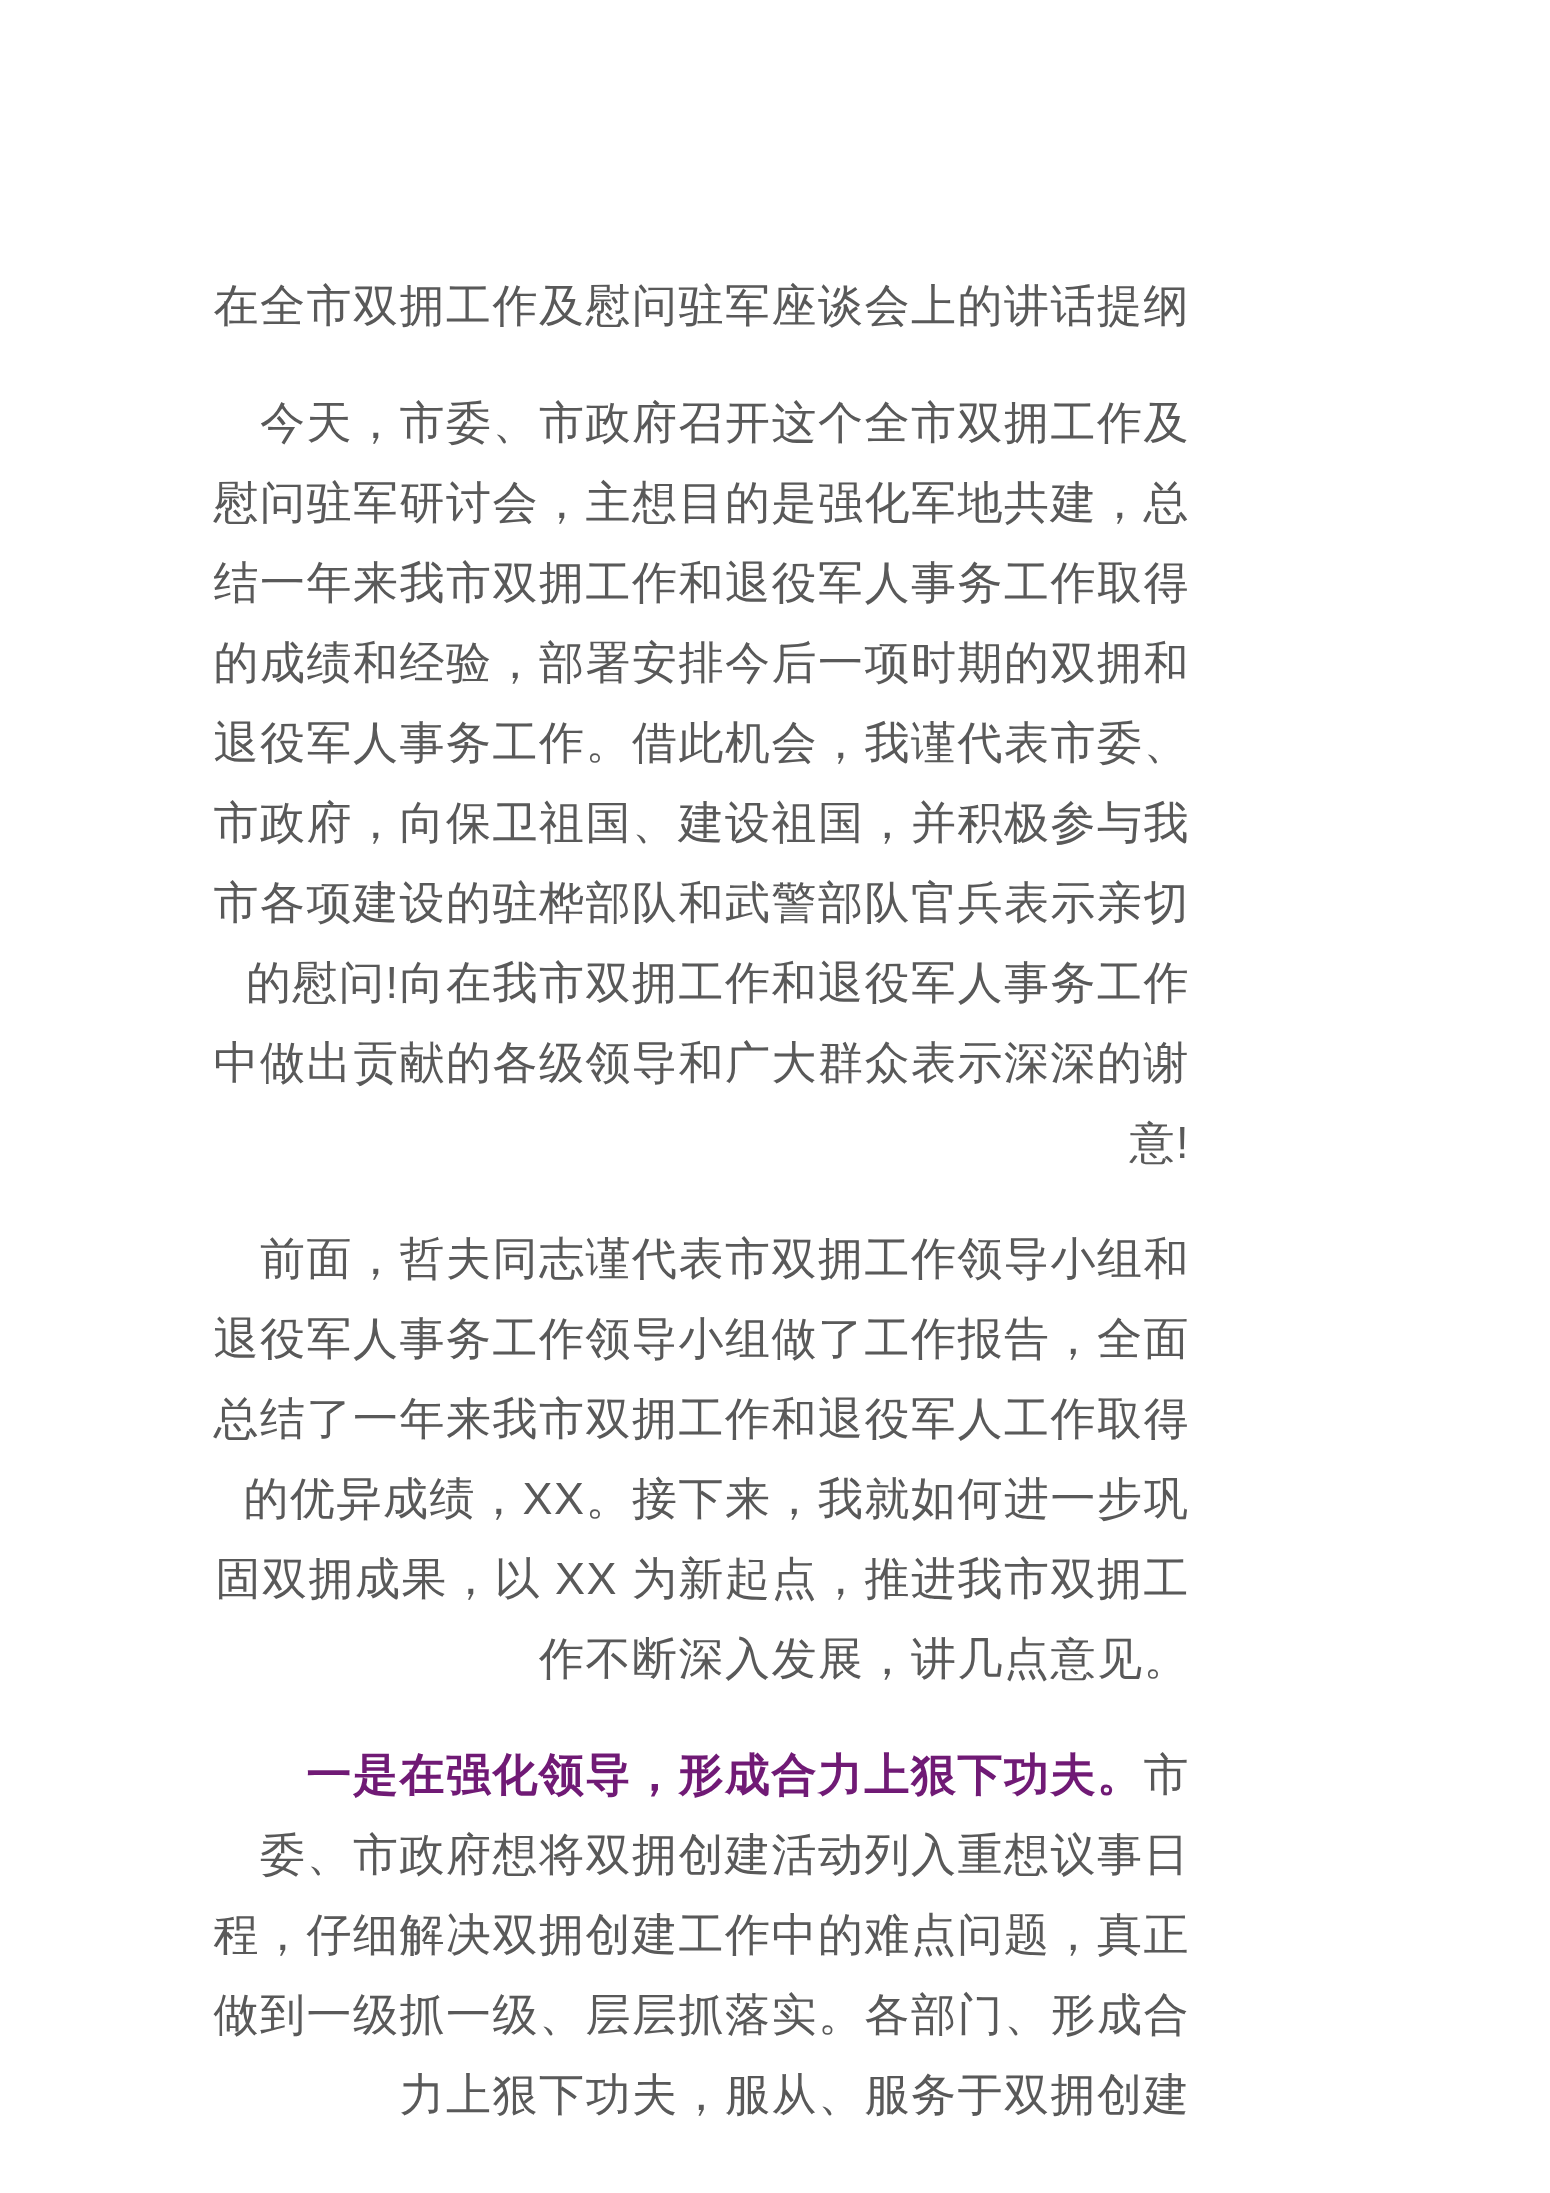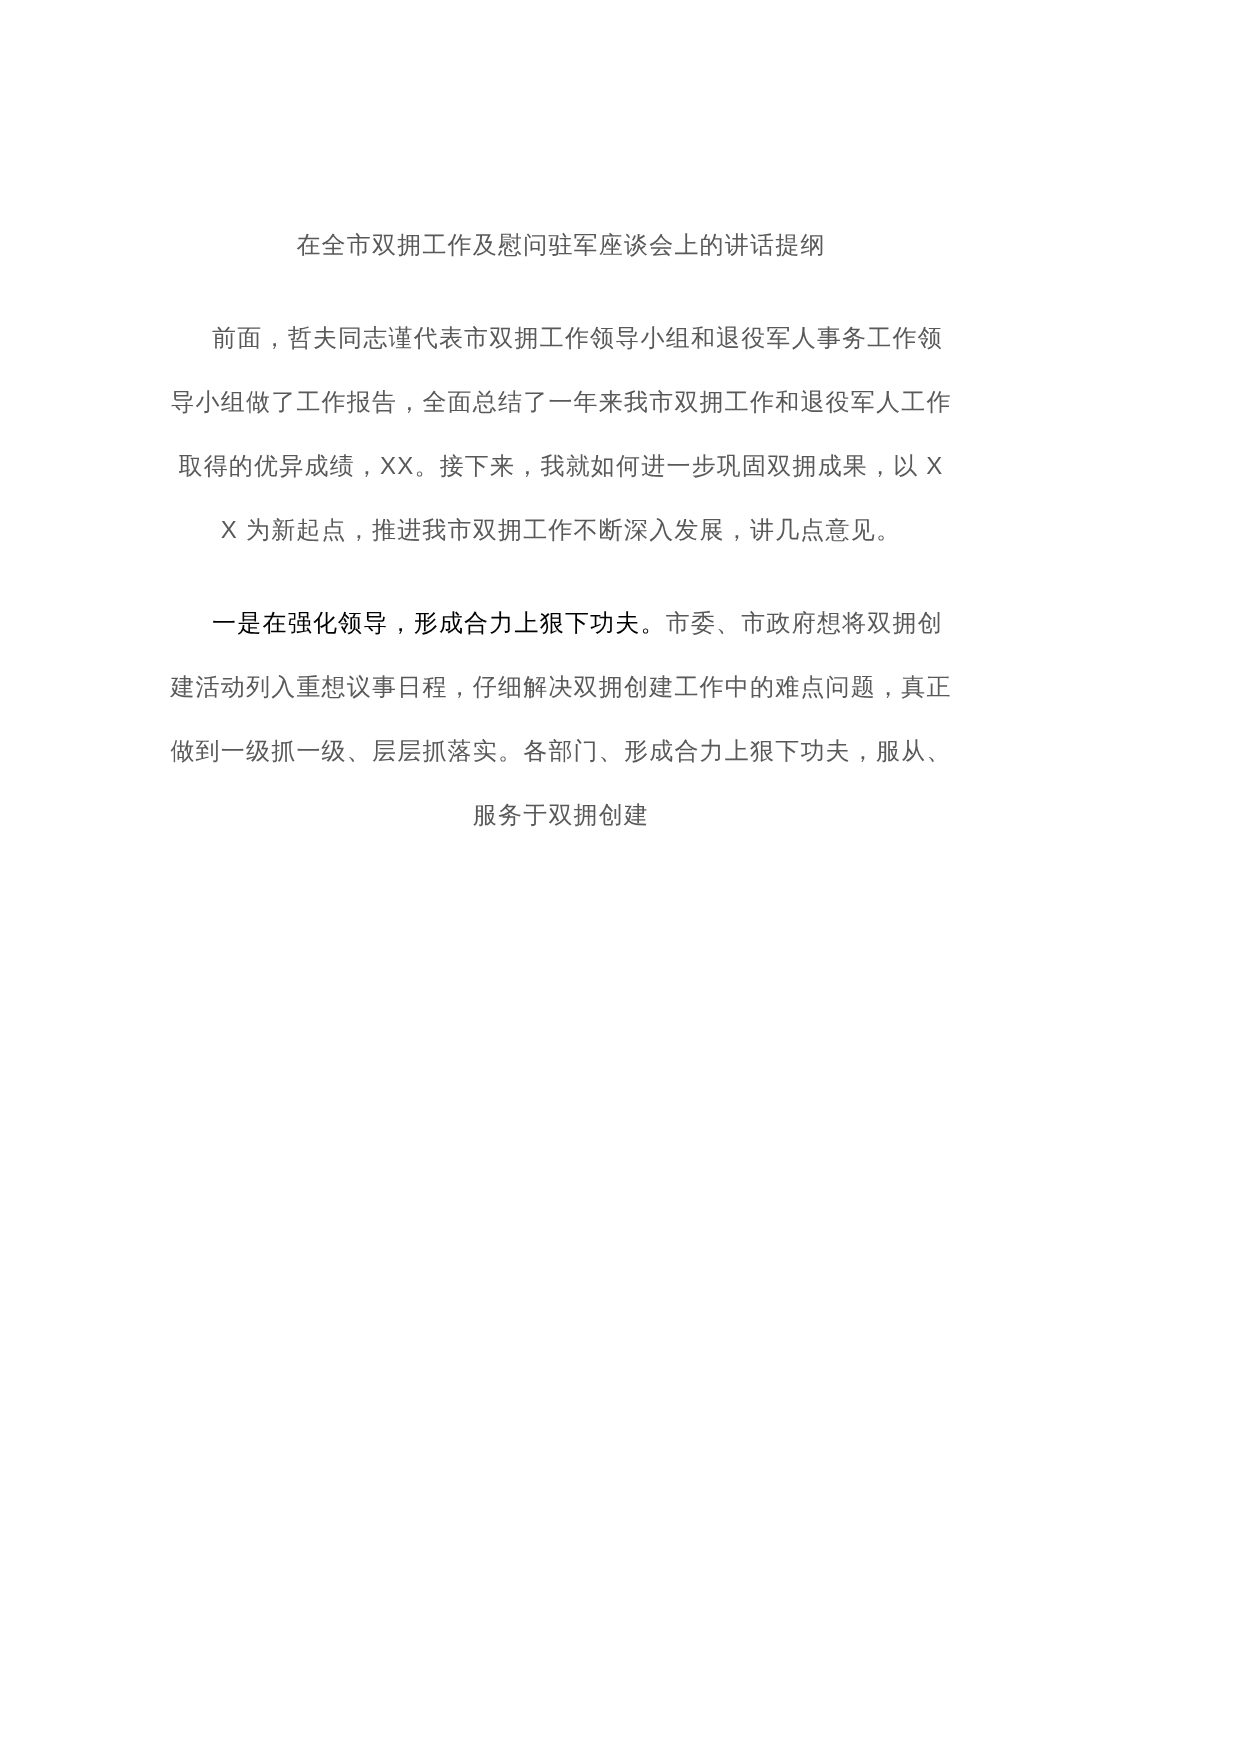--- a/index.html
+++ b/index.html
@@ -15,43 +15,44 @@
   }
   .page {
     box-sizing: border-box;
     width: 1240px;
     height: 1754px;
     padding: 213px 288px 40px 170px;
     background: #ffffff;
   }
   .doc p {
     margin: 0 0 29px 0;
-    font-size: 24px;
+    font-size: 36px;
     line-height: 64px;
     letter-spacing: 1.2px;
     color: #595959;
-    text-align: center;
+    text-align: right;
     word-break: break-all;
   }
   .doc p.indent {
     text-indent: 33px;
   }
   .doc strong {
-    font-weight: normal;
-    color: #000000;
+    font-weight: bold;
+    color: #701a75;
   }
 </style>
 </head>
 <body>
 
 <div class="page">
   <div class="doc">
 
     <p>在全市双拥工作及慰问驻军座谈会上的讲话提纲</p>
 
 
+    <p class="indent">今天，市委、市政府召开这个全市双拥工作及慰问驻军研讨会，主想目的是强化军地共建，总结一年来我市双拥工作和退役军人事务工作取得的成绩和经验，部署安排今后一项时期的双拥和退役军人事务工作。借此机会，我谨代表市委、市政府，向保卫祖国、建设祖国，并积极参与我市各项建设的驻桦部队和武警部队官兵表示亲切的慰问!向在我市双拥工作和退役军人事务工作中做出贡献的各级领导和广大群众表示深深的谢意!</p>
 
     <p class="indent">前面，哲夫同志谨代表市双拥工作领导小组和退役军人事务工作领导小组做了工作报告，全面总结了一年来我市双拥工作和退役军人工作取得的优异成绩，XX。接下来，我就如何进一步巩固双拥成果，以 XX 为新起点，推进我市双拥工作不断深入发展，讲几点意见。</p>
 
     <p class="indent"><strong>一是在强化领导，形成合力上狠下功夫。</strong><span>市委、市政府想将双拥创建活动列入重想议事日程，仔细解决双拥创建工作中的难点问题，真正做到一级抓一级、层层抓落实。各部门、形成合力上狠下功夫，服从、服务于双拥创建</span></p>
 
   </div>
 </div>
 
 </body></html>

